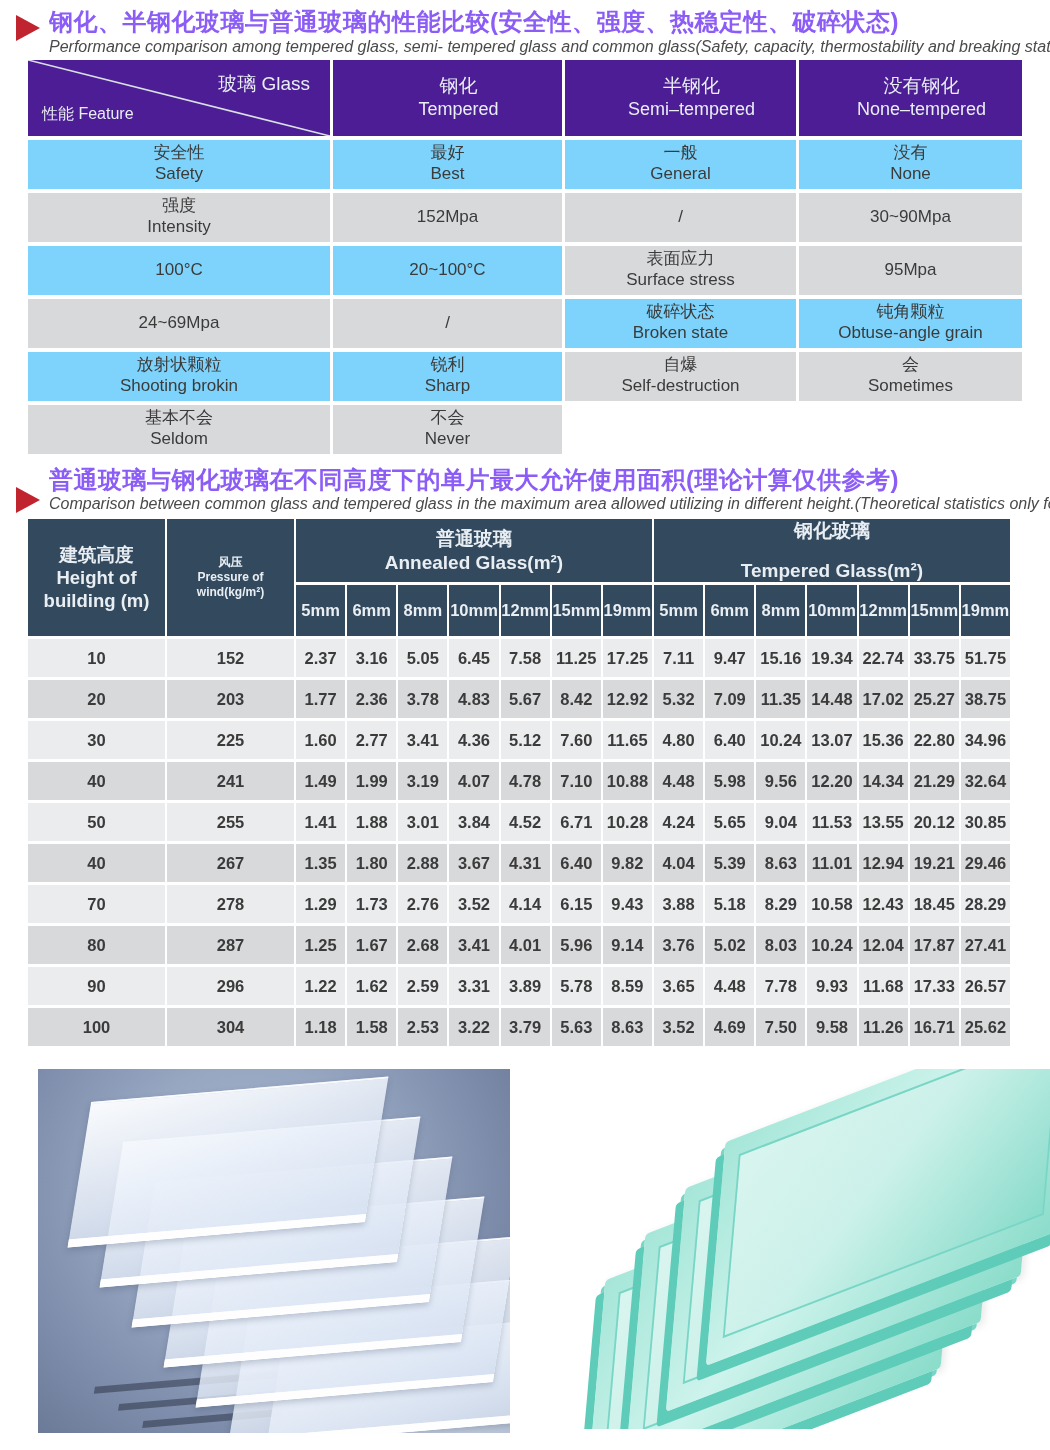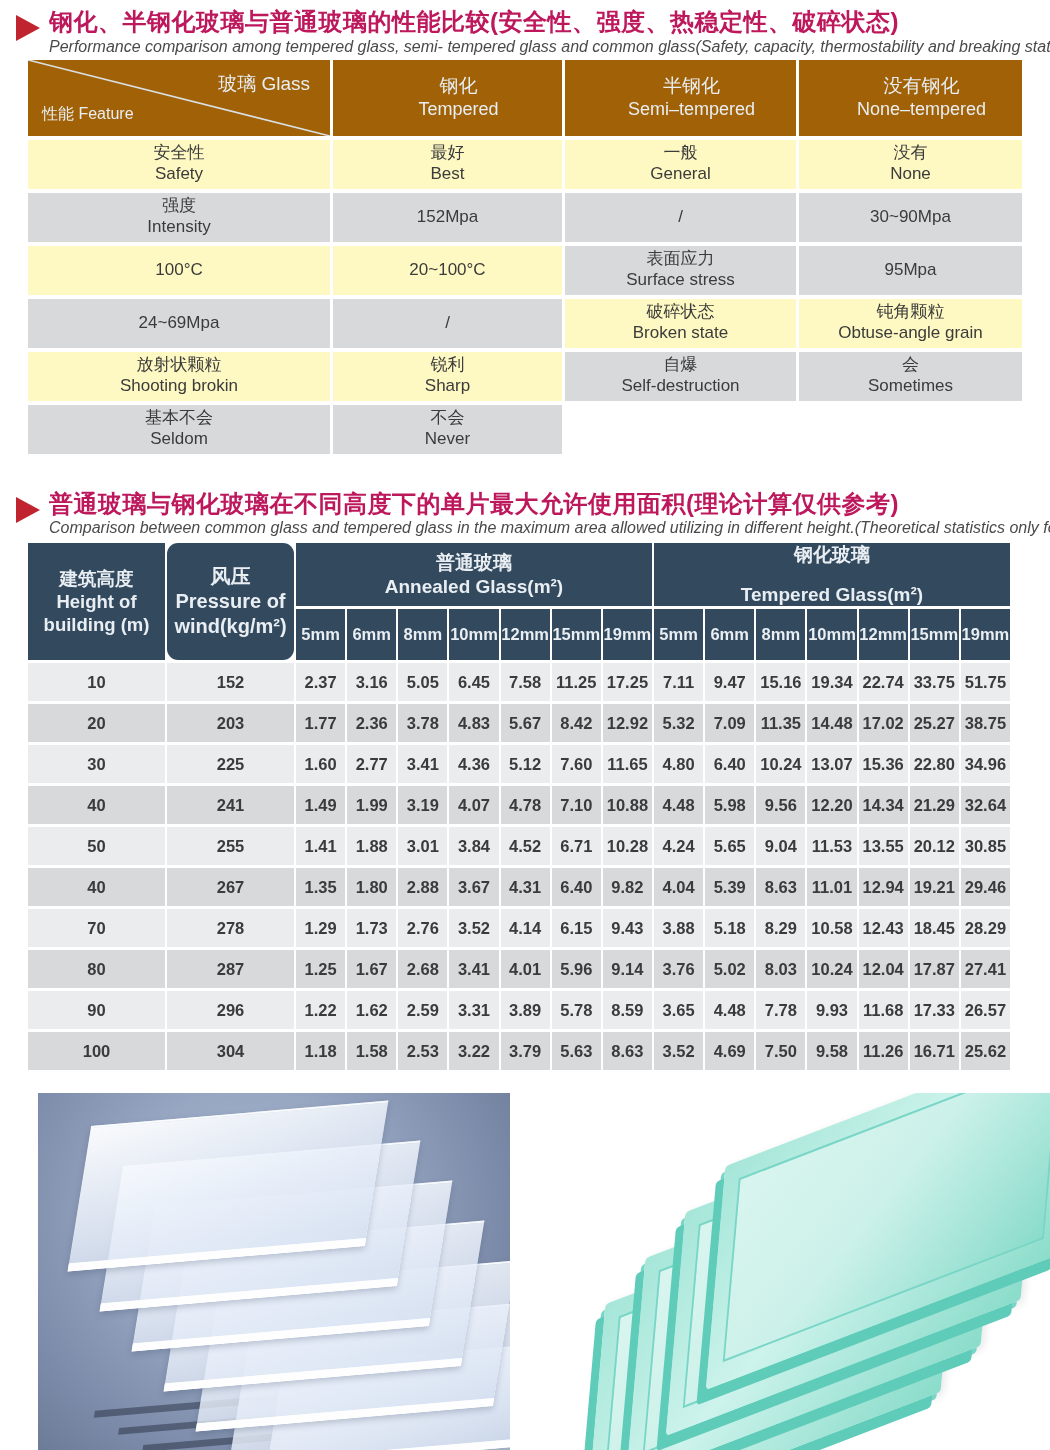--- a/index.html
+++ b/index.html
@@ -5,52 +5,52 @@
   * { margin:0; padding:0; box-sizing:border-box; }
   html,body { width:1050px; height:1450px; }
   body {
     font-family:"Liberation Sans","DejaVu Sans",sans-serif;
     background:#ffffff; color:#3b3b3b; overflow:hidden;
   }
   .page { position:relative; width:1050px; height:1450px; overflow:hidden; }
 
   
   .sec-head { display:flex; align-items:flex-start; padding:8px 0 0 16px; overflow:hidden; }
-  .sec-head.second { margin-top:28px; }
+  .sec-head.second { margin-top:4px;align-items:flex-end; }
   .tri { width:0; height:0; border-top:13px solid transparent; border-bottom:13px solid transparent;
          border-left:24px solid #c0242e; margin:7px 9px 0 0; flex:0 0 auto; }
   .head-text { overflow:hidden; }
-  .head-text .cn { font-size:24px; font-weight:bold; color:#be185d; letter-spacing:0.5px;
+  .head-text .cn { font-size:24px; font-weight:bold; color:#8b5cf6; letter-spacing:0.5px;
                    line-height:1.15; white-space:nowrap; }
   .head-text .en { font-size:16px; font-style:italic; color:#4a4a4a; margin-top:2px;
                    white-space:nowrap; overflow:hidden; }
 
   
   .t1 { display:grid; grid-template-columns:302px 229px 231px 1fr;
         grid-template-rows:76px; grid-auto-rows:49px; gap:4px 3px; margin:4px 28px 0 28px; }
-  .t1h { background:#a16207; color:#e9eef3; display:flex; flex-direction:column;
+  .t1h { background:#4c1d95; color:#e9eef3; display:flex; flex-direction:column;
          align-items:center; justify-content:center; text-align:center; line-height:1.25;padding-left:22px; }
   .t1h div:first-child { font-size:19px; }
   .t1h div:last-child { font-size:18px; }
   .corner { position:relative; display:block; }
   .corner svg { position:absolute; inset:0; width:100%; height:100%; }
   .c-top { position:absolute; top:12px; right:20px; font-size:19px; }
   .c-bot { position:absolute; bottom:12px; left:14px; font-size:16px; }
   .t1c { display:flex; flex-direction:column; align-items:center; justify-content:center;
          text-align:center; line-height:1.22; font-size:17px; color:#3b3b3b; }
-  .t1c.light { background:#fef9c3; }
+  .t1c.light { background:#7dd3fc; }
   .t1c.dark  { background:#d8d9db; }
 
   
   .t2 { display:grid; grid-template-columns:137px 127px repeat(14,1fr);
         grid-template-rows:63px 51px; grid-auto-rows:38px; gap:3px 2px; margin:6px 40px 0 28px;font-weight:bold; }
   .t2h { background:#32495e; color:#e9eef3; display:flex; flex-direction:column;
          align-items:center; justify-content:center; text-align:center; line-height:1.25; }
   .h-height   { grid-column:1; grid-row:1 / span 2; font-size:18.5px; }
-  .h-pressure { grid-column:2; grid-row:1 / span 2; font-size:20px;border-radius:11px; }
+  .h-pressure { grid-column:2; grid-row:1 / span 2; font-size:12px; }
   .h-g1 { grid-column:3 / span 7;  grid-row:1; font-size:19px; }
   .h-g2 { grid-column:10 / span 7; grid-row:1; font-size:19px;gap:16px; }
   .t2h.mm { font-size:16.5px; }
   .t2c { display:flex; align-items:center; justify-content:center; font-size:16.5px; color:#3b3b3b; }
   .t2c.light { background:#ebeced; }
   .t2c.dark  { background:#d8d9db; }
 
   
   .imgs { position:relative; height:364px; margin-top:23px; overflow:hidden; }
   .img-left { position:absolute; left:38px; top:0; width:472px; height:380px; overflow:hidden;

